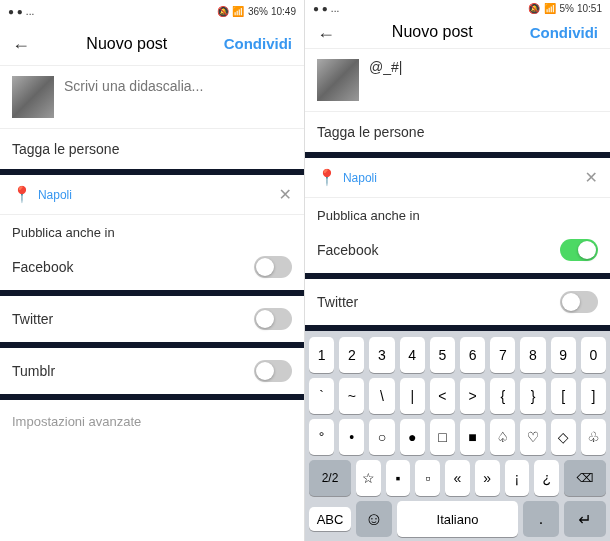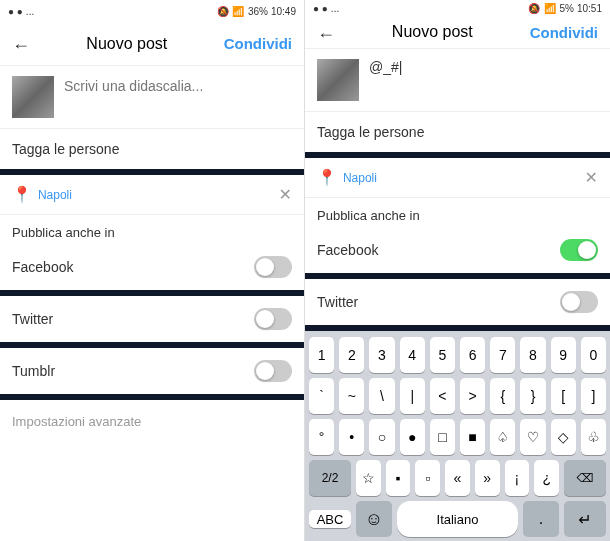--- a/index.html
+++ b/index.html
@@ -221,40 +221,40 @@
       display: flex;
       gap: 5px;
       justify-content: space-between;
       align-items: center;
     }
     .key-abc {
       min-width: 42px;
       font-size: 13px;
       background: #fff;
       border-radius: 5px;
-      height: 18px;
+      height: 24px;
       display: flex;
       align-items: center;
       justify-content: center;
       box-shadow: 0 1px 0 rgba(0,0,0,0.3);
     }
     .key-emoji {
       min-width: 36px;
       font-size: 18px;
       background: #adb5bd;
       border-radius: 5px;
       height: 36px;
       display: flex;
       align-items: center;
       justify-content: center;
     }
     .key-lang {
       flex: 1;
       background: #fff;
-      border-radius: 13px;
+      border-radius: 5px;
       height: 36px;
       display: flex;
       align-items: center;
       justify-content: center;
       font-size: 13px;
       box-shadow: 0 1px 0 rgba(0,0,0,0.3);
     }
     .key-dot {
       min-width: 36px;
       background: #adb5bd;

